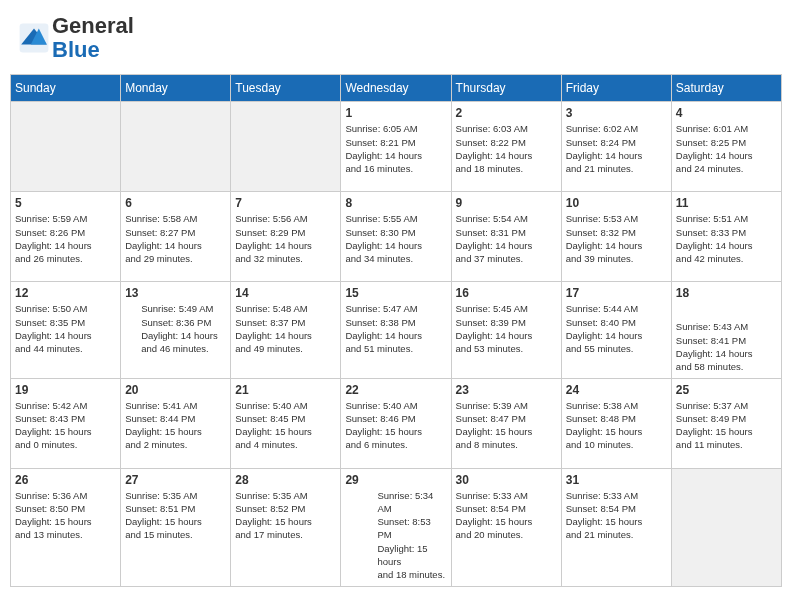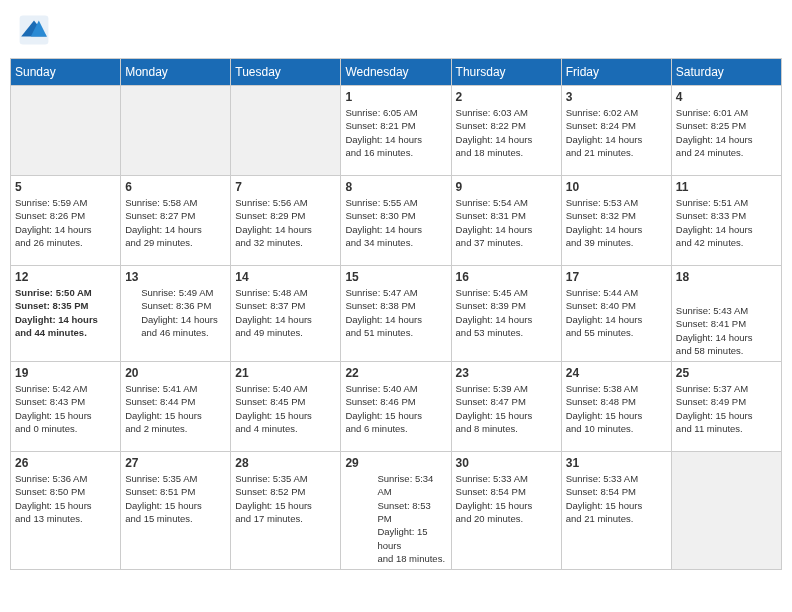--- a/index.html
+++ b/index.html
@@ -86,20 +86,23 @@
 </head>
 <body>
 
 <div class="header">
   <div class="logo">
     <svg class="logo-icon" viewBox="0 0 40 40">
       <rect x="2" y="2" width="36" height="36" rx="4" fill="#e8f0f8"></rect>
       <polygon points="20,8 36,28 4,28" fill="#1a6bb5"></polygon>
       <polygon points="26,8 36,28 16,28" fill="#2a8ad4"></polygon>
     </svg>
+    <div class="logo-text">
+      <span>General<br><span class="blue">Blue</span></span>
+    </div>
   </div>
   <div class="title-block">
     <div class="month-title"></div>
     <div class="location-title"></div>
   </div>
 </div>
 
 <table>
   <thead>
     <tr>
@@ -193,21 +196,21 @@
           <span class="day-num">11</span>
           <div class="day-info" style="white-space: pre-line;">Sunrise: 5:51 AM
 Sunset: 8:33 PM
 Daylight: 14 hours
 and 42 minutes.</div>
         </td>
       </tr>
       <tr>
         <td>
           <span class="day-num">12</span>
-          <div class="day-info" style="white-space: pre-line; font-weight: bold;">Sunrise: 5:50 AM
+          <div class="day-info" style="white-space: pre-line;">Sunrise: 5:50 AM
 Sunset: 8:35 PM
 Daylight: 14 hours
 and 44 minutes.</div>
         </td>
         <td>
           <span class="day-num">13</span>
           <div class="day-info" style="white-space: pre-line; margin-left: 16px;">Sunrise: 5:49 AM
 Sunset: 8:36 PM
 Daylight: 14 hours
 and 46 minutes.</div>

